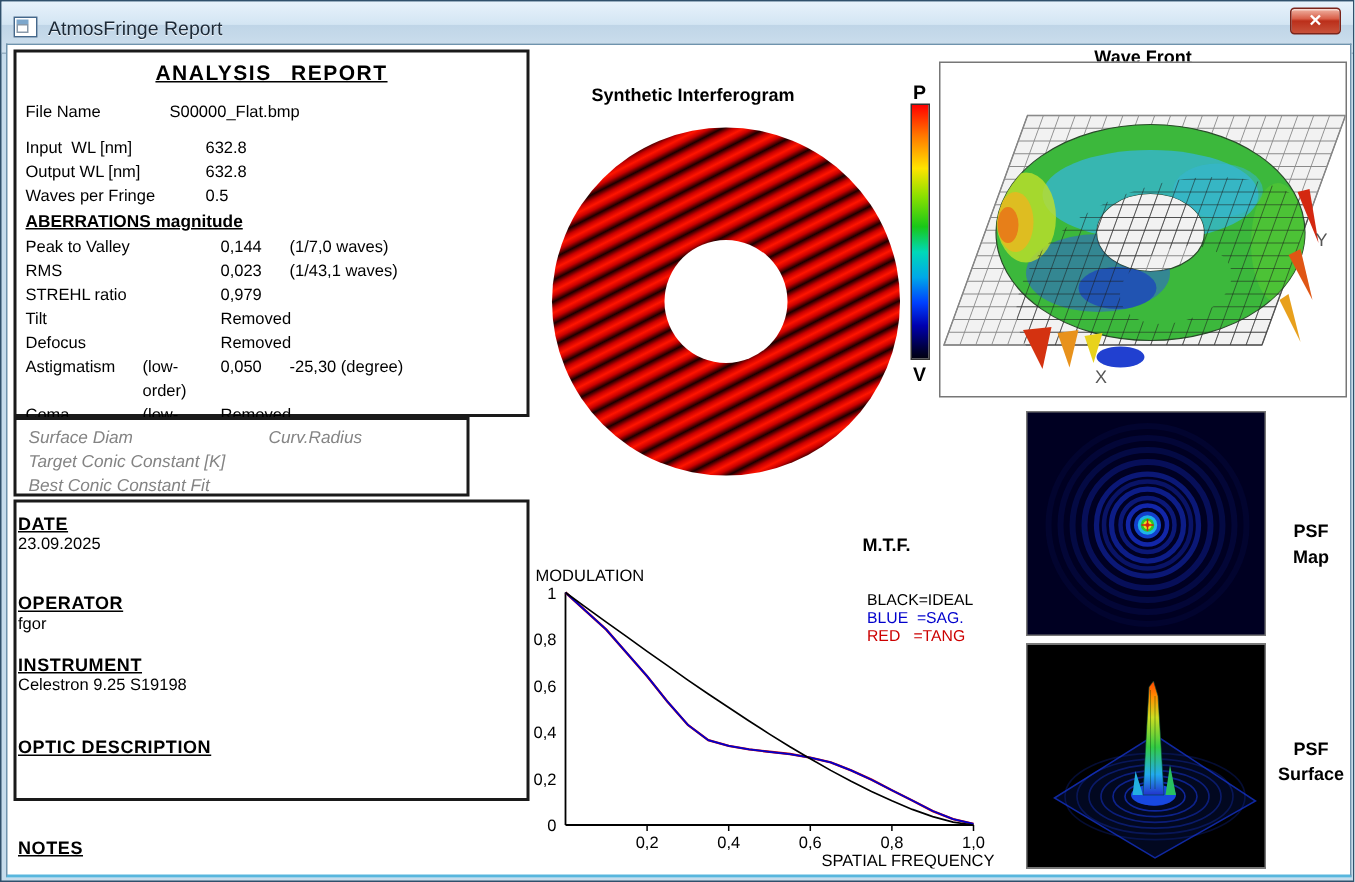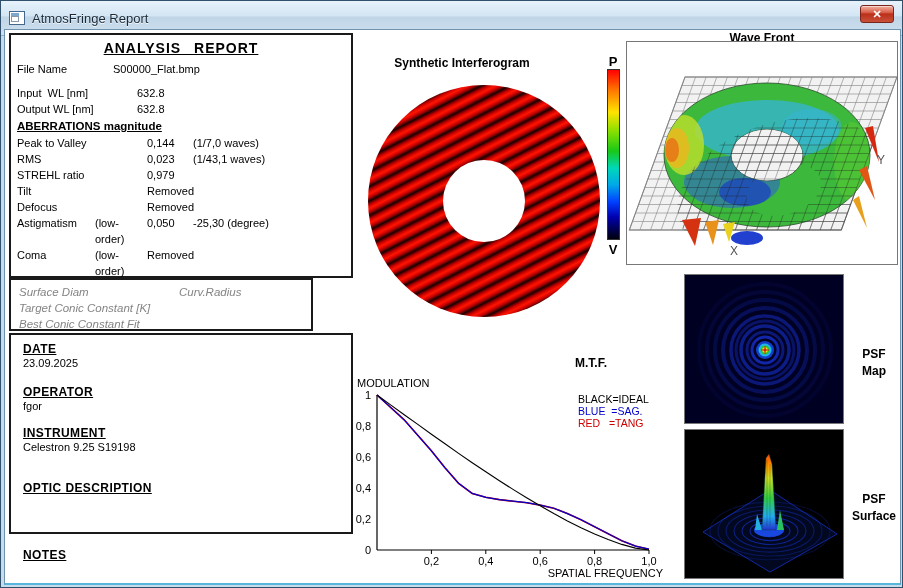--- a/index.html
+++ b/index.html
@@ -39,40 +39,40 @@
   }
   .content {
     position:absolute; left:3px; top:28px; width:897px; height:556px;
     background:#ffffff; border:1px solid #6f93ad; border-bottom:2px solid #58b6dd;
   }
 
   
   .rbox { position:absolute; background:#fff; border:2px solid #1a1a1a; }
   .box1 { left:4px; top:3px;   width:344px; height:245px; padding:5px 6px; }
   .box2 { left:4px; top:248px; width:304px; height:53px;  padding:4px 8px; }
-  .box3 { left:4px; top:303px; width:344px; height:201px; padding:7px 12px; }
+  .box3 { left:4px; top:303px; width:344px; height:201px; padding:7px 1px; }
 
   .report-title { text-align:center; font-size:14px; font-weight:bold; letter-spacing:1px; word-spacing:8px;
-                  text-decoration:underline; margin-bottom:5px; }
+                  text-decoration:underline; margin-bottom:11px; }
   .row { display:flex; font-size:11px; line-height:16px; color:#000; }
   .lbl { width:120px; white-space:pre; flex:0 0 auto; }
   .lbl-file { width:96px; }
   .gap { height:8px; }
   .sec-head { font-size:11.5px; font-weight:bold; text-decoration:underline; line-height:18px; }
   .ab-l { width:78px; white-space:pre; flex:0 0 auto; }
   .ab-s { width:52px; flex:0 0 auto; }
   .ab-v { width:46px; flex:0 0 auto; }
   .ab-e { flex:1; }
 
   .conic-line { font-size:11.5px; font-style:italic; color:#848484; line-height:16px; display:flex; }
   .conic-c1 { width:160px; flex:0 0 auto; }
 
   .meta-head { font-size:12px; font-weight:bold; text-decoration:underline; letter-spacing:.4px; }
   .meta-val { font-size:11px; line-height:15px; min-height:13px; }
-  .mh-date{margin-top:0;} .mh-op{margin-top:14px;} .mh-instr{margin-top:12px;}
+  .mh-date{margin-top:0;} .mh-op{margin-top:24px;} .mh-instr{margin-top:12px;}
   .mh-optic{margin-top:26px;} .mh-notes{margin-top:40px;}
 
   
   .interf-title { position:absolute; left:356px; top:26px; width:202px; text-align:center;
                   font-size:12px; font-weight:bold; }
   .interf {
     position:absolute; left:363px; top:55px; width:232px; height:232px; border-radius:50%;
     background:repeating-linear-gradient(153deg,
       #1a0000 0px, #c80000 3.5px, #ff1500 6.5px, #c80000 9.5px, #1a0000 13px);
   }
@@ -129,20 +129,24 @@
         <span>S00000_Flat.bmp</span>
       </div>
       <div class="gap"></div>
       <div class="row">
         <span class="lbl">Input  WL [nm]</span>
         <span>632.8</span>
       </div>
       <div class="row">
         <span class="lbl">Output WL [nm]</span>
         <span>632.8</span>
+      </div>
+      <div class="row">
+        <span class="lbl">Waves per Fringe</span>
+        <span>0.5</span>
       </div>
 
       <div class="sec-head">ABERRATIONS magnitude</div>
 
       <div class="row">
         <span class="ab-l">Peak to Valley</span>
         <span class="ab-s"></span>
         <span class="ab-v">0,144</span>
         <span class="ab-e">(1/7,0 waves)</span>
       </div>

